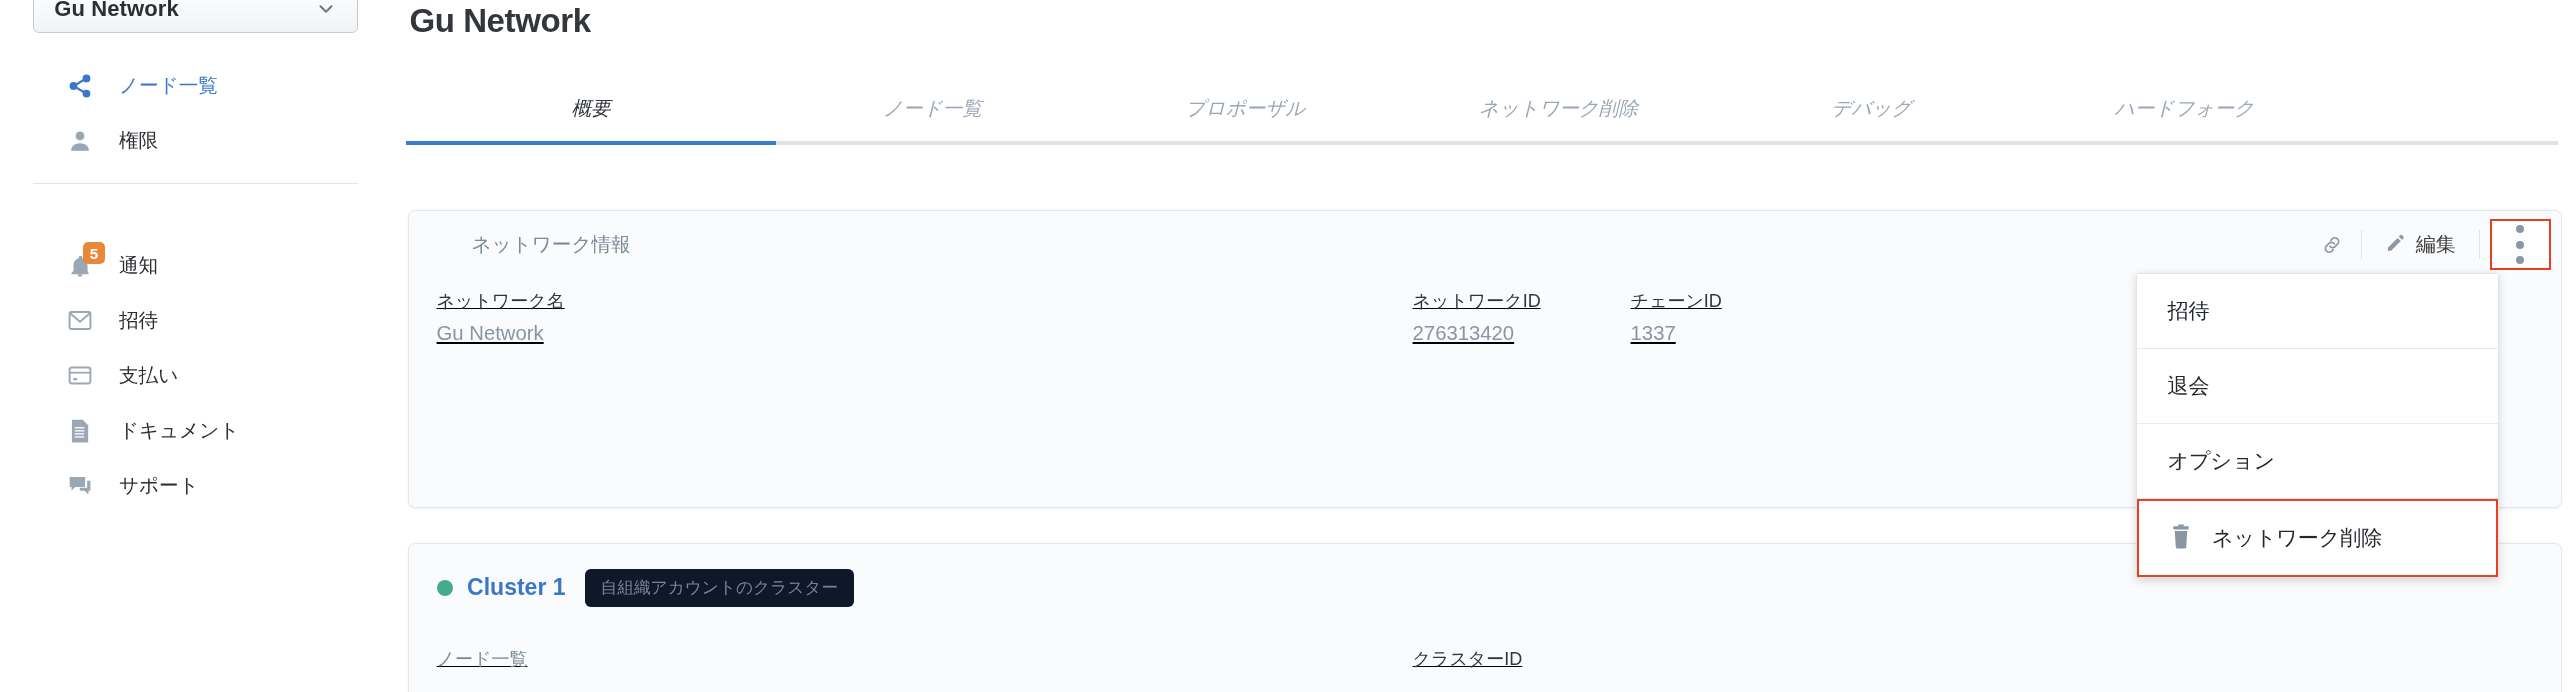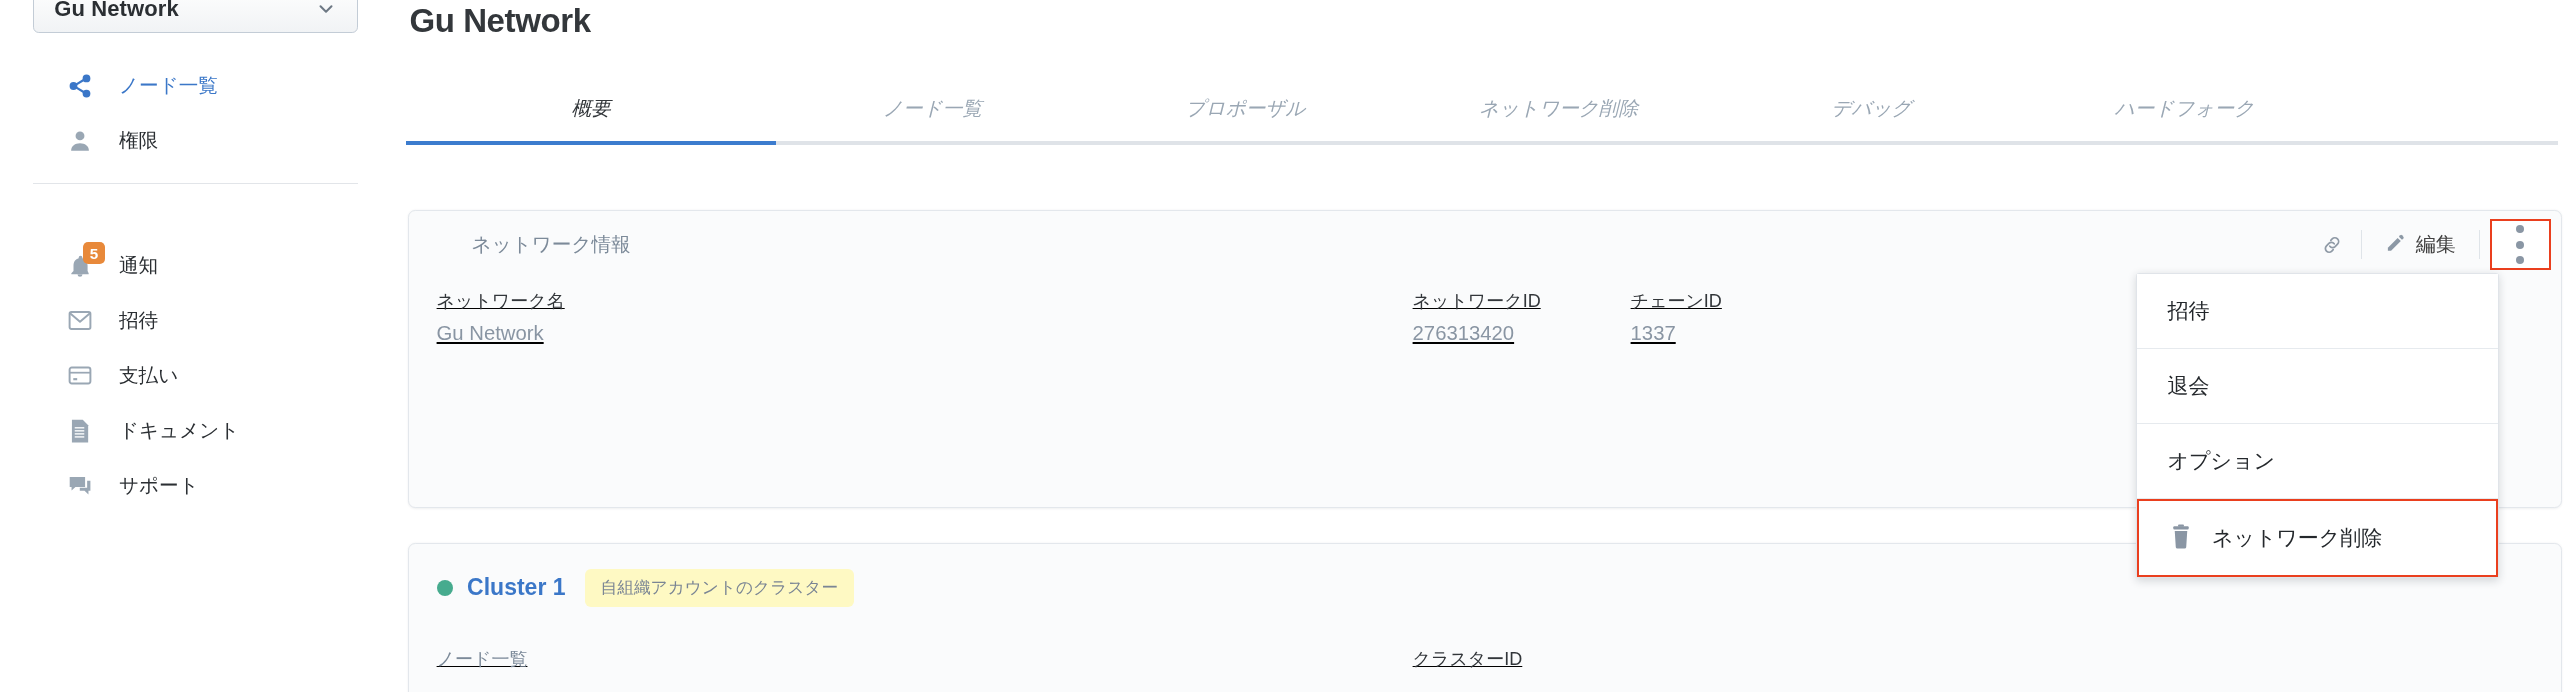--- a/index.html
+++ b/index.html
@@ -121,21 +121,21 @@
   .field .v { font-size: 20.3px; color: #8995a3; white-space: nowrap; }
   .field .v.link { color: #3b77c8; cursor: pointer; }
   .col-a { width: 218px; }
   .col-b { width: 976px; }
 
   
   .cluster-head { position: absolute; left: 27.6px; top: 25px; display: flex; align-items: center; }
   .dot { width: 16px; height: 16px; border-radius: 50%; background: #46ab8e; margin-right: 14.5px; }
   .cluster-name { font-size: 23px; font-weight: bold; color: #3b77c8; cursor: pointer; white-space: nowrap; }
   .chip {
-    margin-left: 19px; background: #fef9c3; border-radius: 5.8px;
+    margin-left: 19px; background: #0f172a; border-radius: 5.8px;
     padding: 7.3px 16px; font-size: 16.7px; color: #7a8594; white-space: nowrap;
   }
   .cluster-fields { position: absolute; left: 27.6px; top: 103px; display: flex; }
   .cluster-fields .k { font-size: 18px; color: #32363a; }
   .cl-label-a { color: #7c8a99 !important; }
 
   
   .menu {
     position: absolute; left: 2136px; top: 273px; width: 363px;
     background: #ffffff; border: 0.7px solid #e0e4e9; border-radius: 2.9px;

